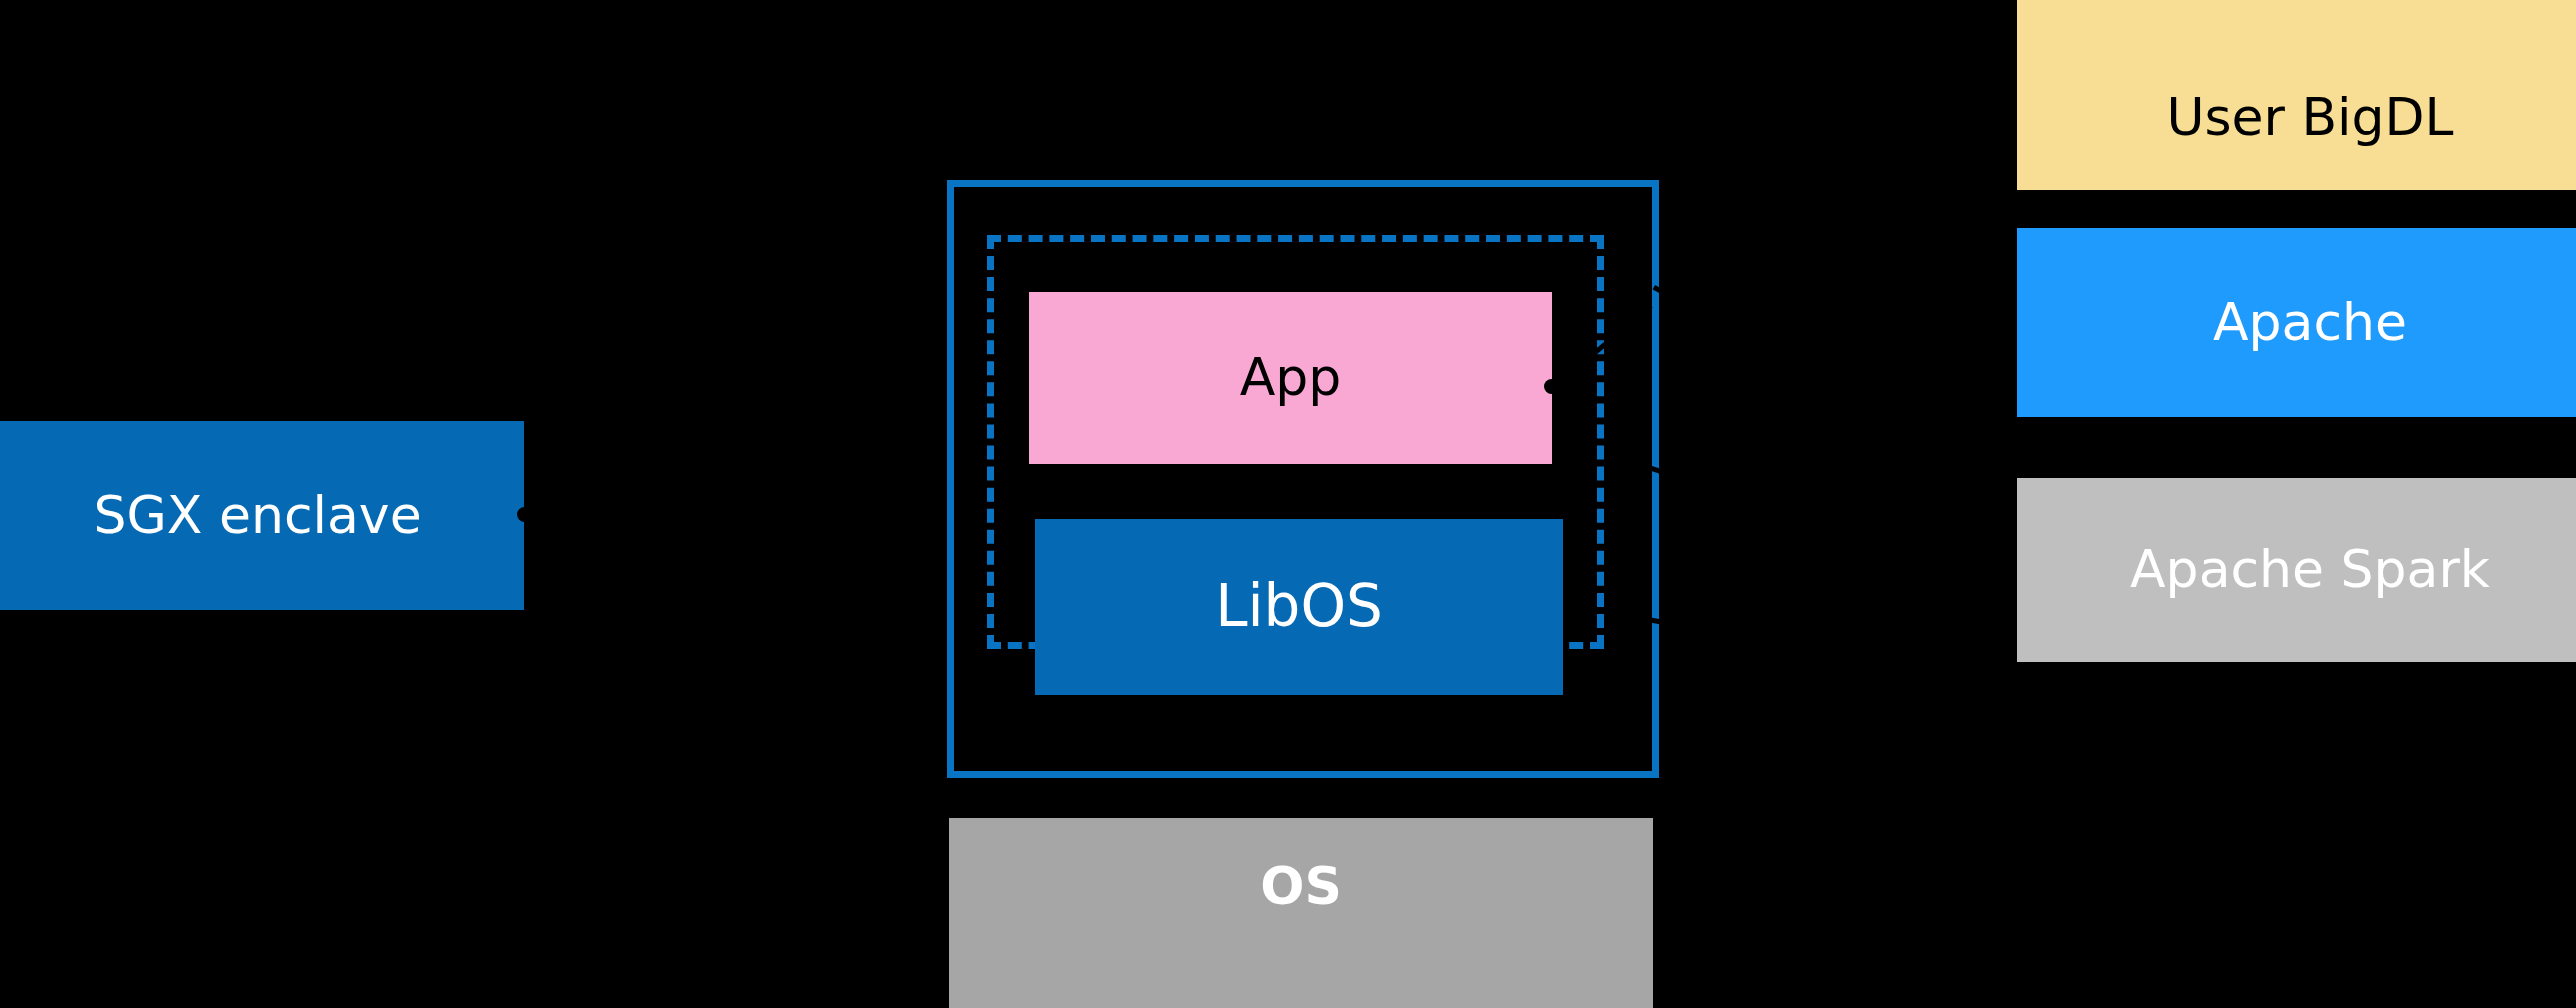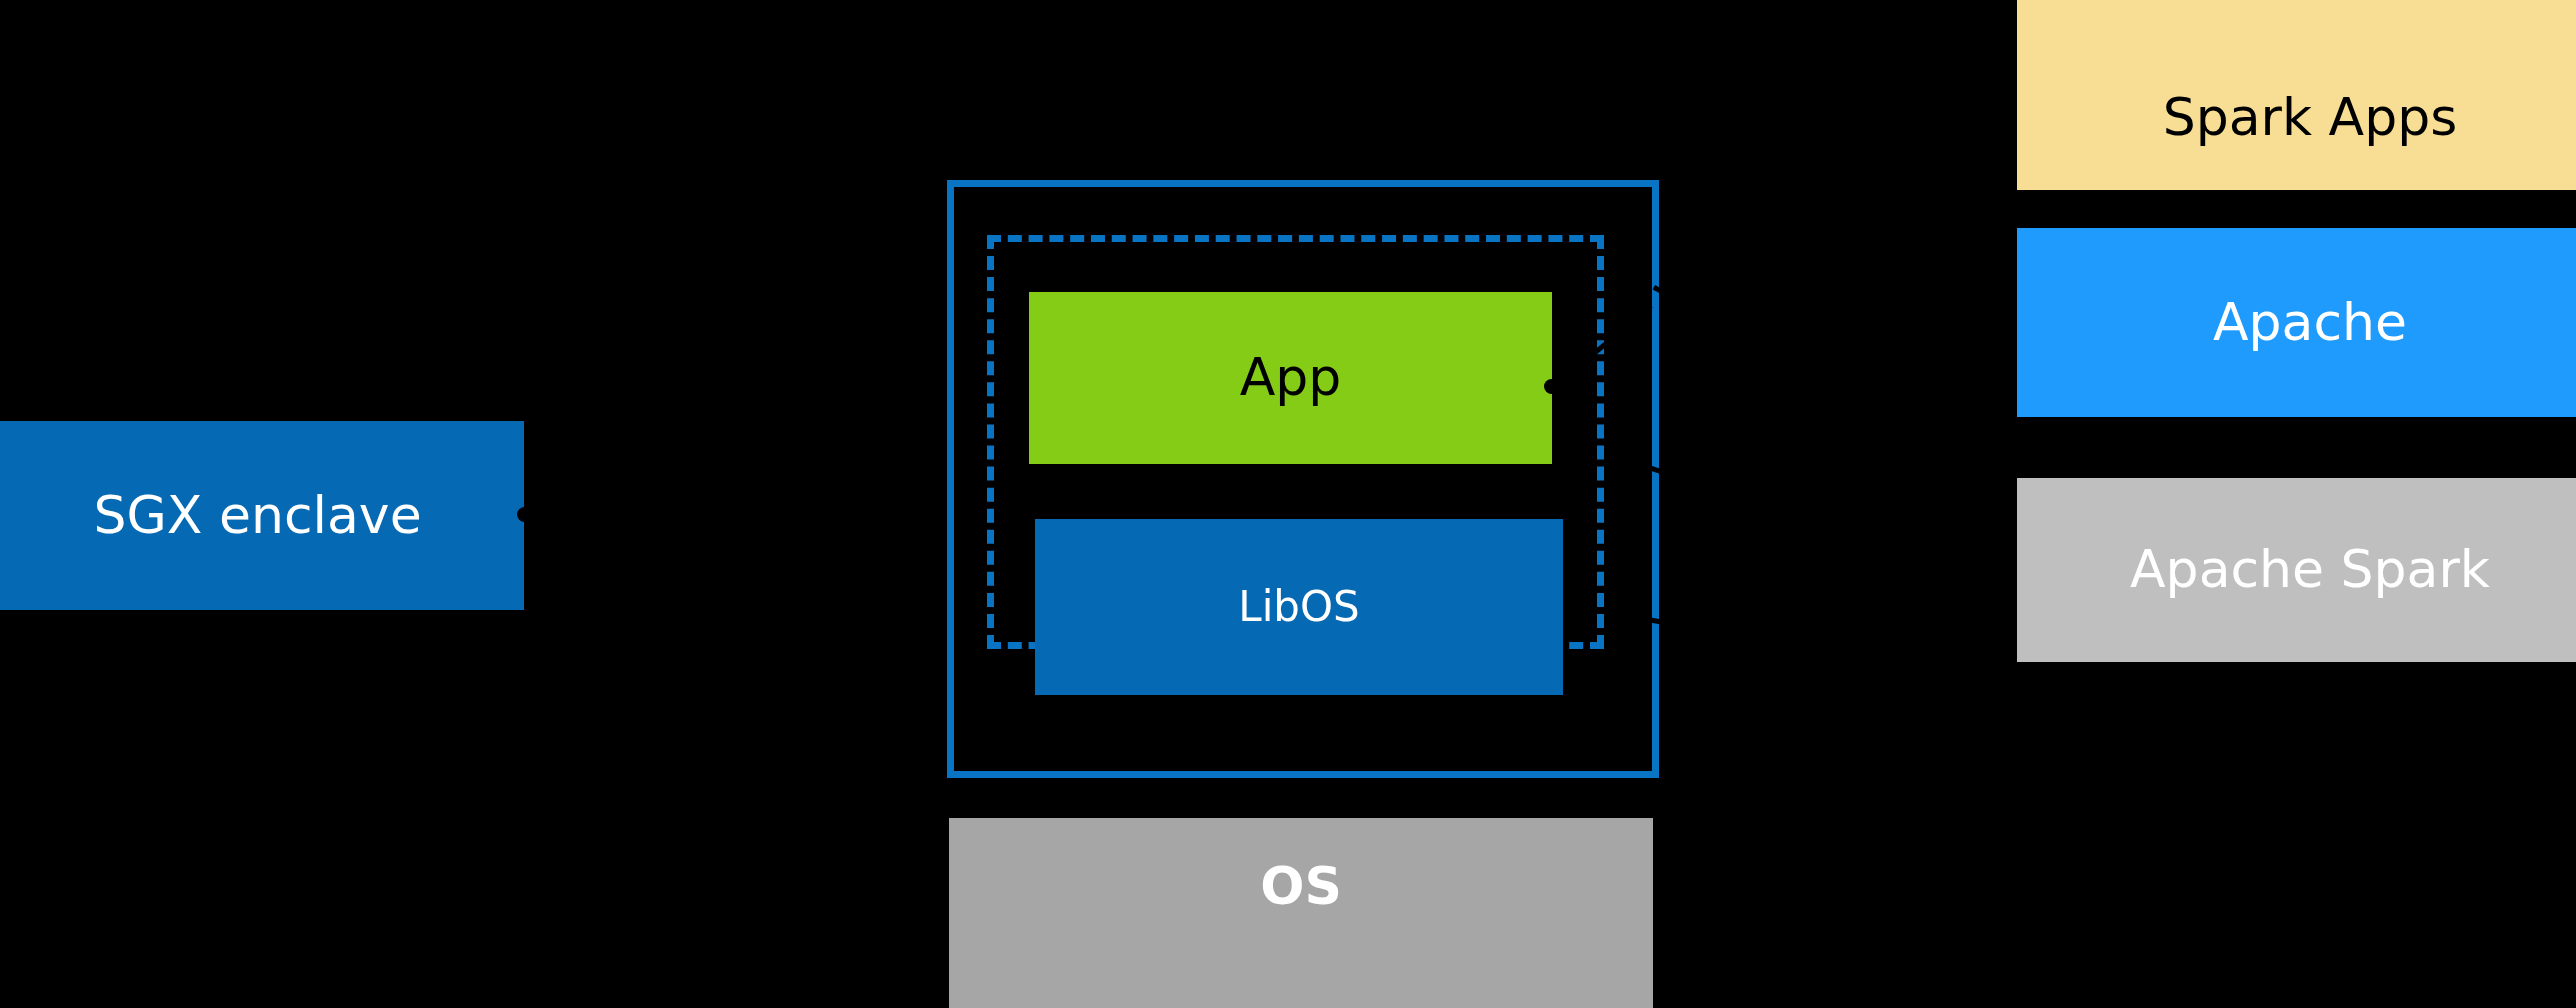--- a/index.html
+++ b/index.html
@@ -55,34 +55,34 @@
     border: 7.5px dashed #0A74C4;
     background: transparent;
   }
 
   
   #app-box {
     left: 1029px;
     top: 292px;
     width: 523px;
     height: 172px;
-    background: #84cc16;
+    background: #f9a8d4;
     color: #000000;
     font-size: 52px;
   }
 
   
   #libos-box {
     left: 1035px;
     top: 519px;
     width: 528px;
     height: 176px;
     background: #0569B4;
     color: #FFFFFF;
-    font-size: 42px;
+    font-size: 58px;
   }
 
   
   #os-box {
     left: 949px;
     top: 818px;
     width: 704px;
     height: 201px;
     background: #A6A6A6;
     color: #FFFFFF;
@@ -171,21 +171,21 @@
   <div class="box" id="os-box">
     <span>OS</span>
   </div>
 
   <div class="connector-line" id="connector-line-top"></div>
   <div class="connector-line" id="connector-line-mid"></div>
   <div class="connector-line" id="connector-line-bot"></div>
   <div class="connector-line" id="connector-line-low"></div>
 
   <div class="box" id="user-apps-box">
-    <span>Spark Apps</span>
+    <span>User BigDL</span>
   </div>
 
   <div class="box" id="bigdl-box">
     <span>Apache</span>
   </div>
 
   <div class="box" id="apache-spark-box">
     <span>Apache Spark</span>
   </div>
 

